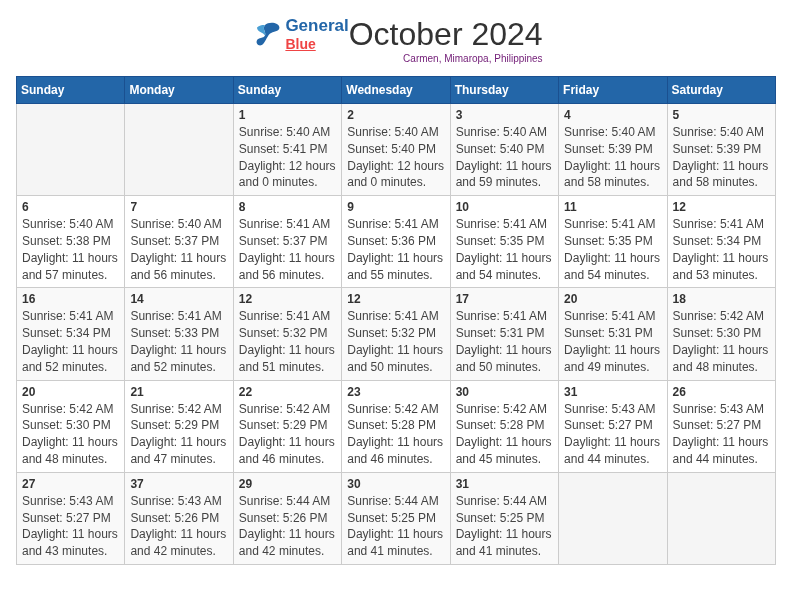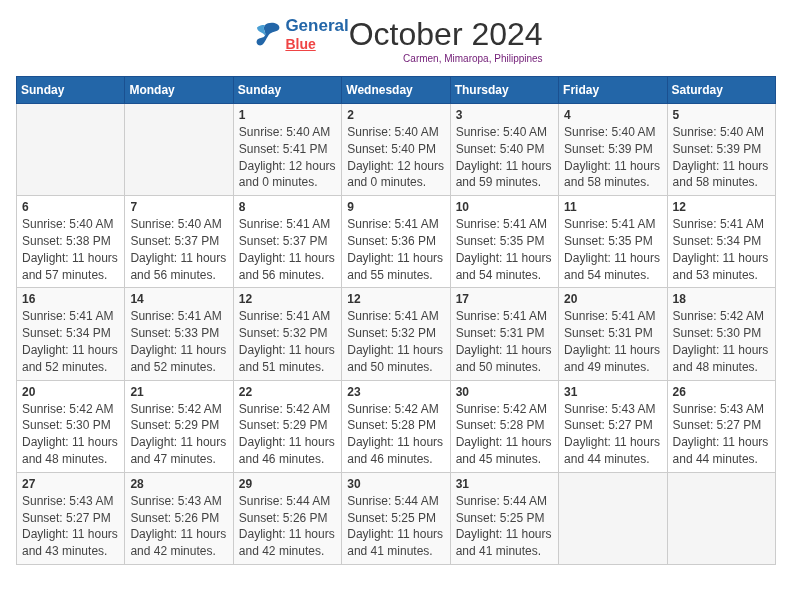--- a/index.html
+++ b/index.html
@@ -308,21 +308,21 @@
       </tr>
       <tr>
         <td>
           <span class="day-number">27</span>
           <div class="day-info" style="white-space: pre-line;">Sunrise: 5:43 AM
 Sunset: 5:27 PM
 Daylight: 11 hours
 and 43 minutes.</div>
         </td>
         <td>
-          <span class="day-number">28</span>
+          <span class="day-number">37</span>
           <div class="day-info" style="white-space: pre-line;">Sunrise: 5:43 AM
 Sunset: 5:26 PM
 Daylight: 11 hours
 and 42 minutes.</div>
         </td>
         <td>
           <span class="day-number">29</span>
           <div class="day-info" style="white-space: pre-line;">Sunrise: 5:44 AM
 Sunset: 5:26 PM
 Daylight: 11 hours

